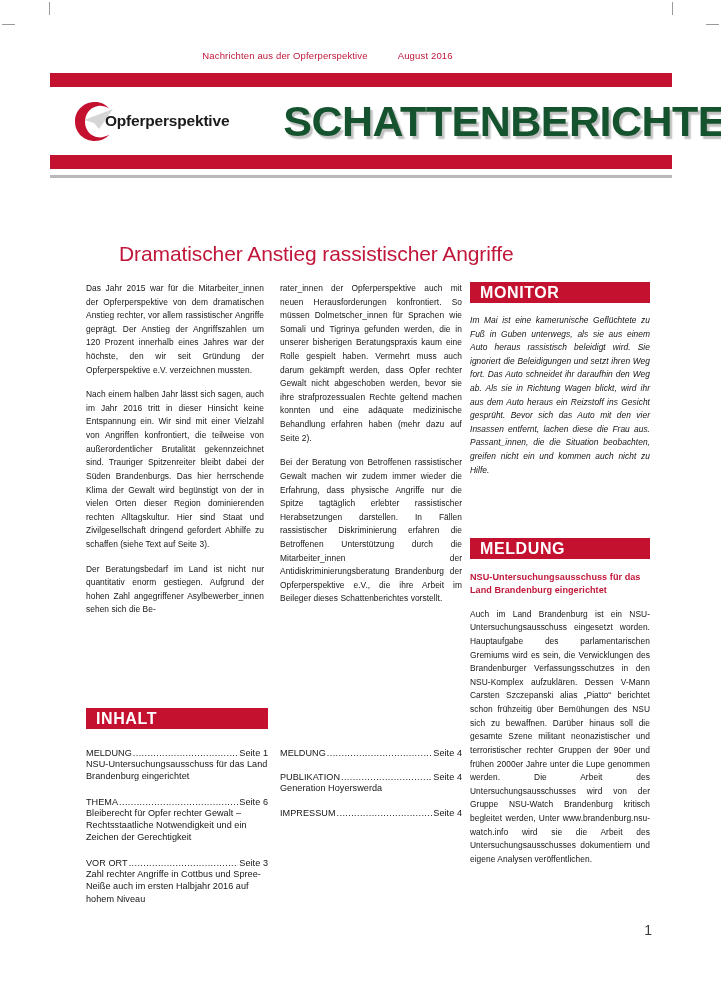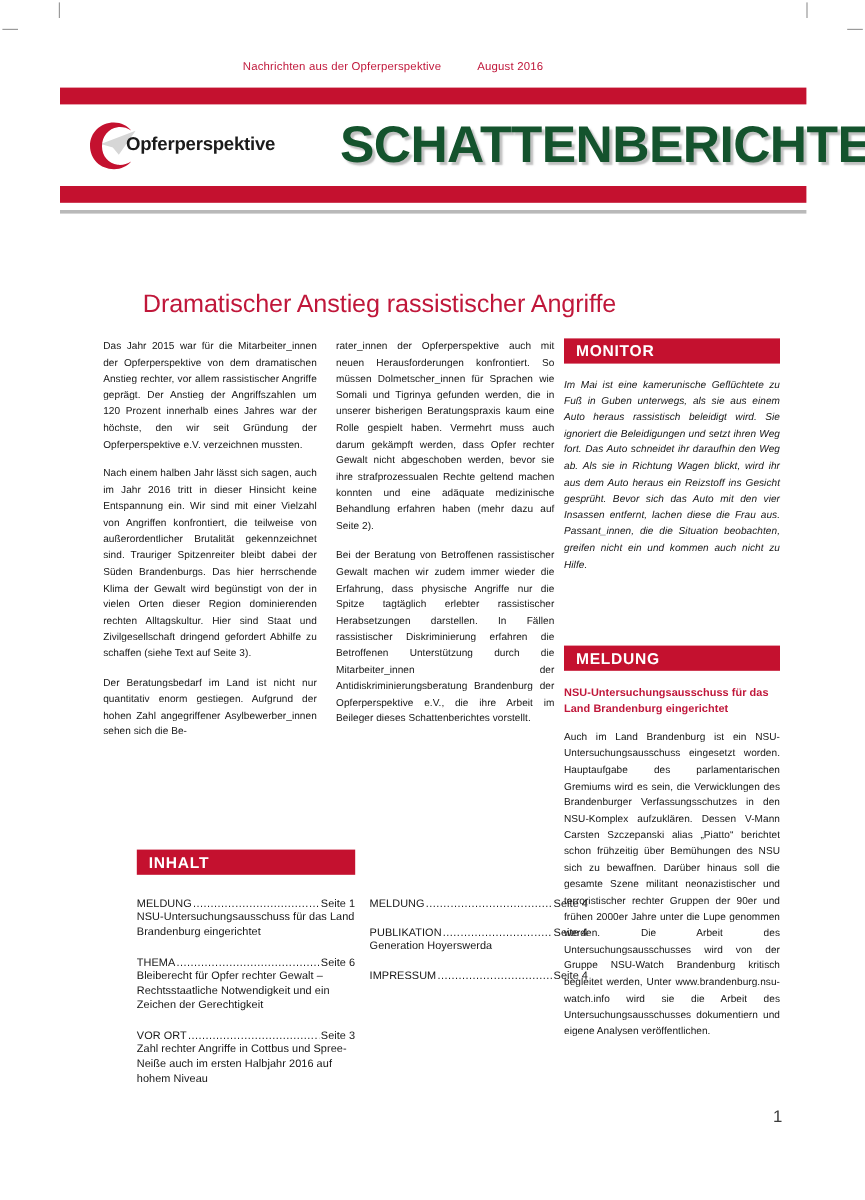--- a/index.html
+++ b/index.html
@@ -112,21 +112,21 @@
     letter-spacing: 0.05px;
     -webkit-hyphens: none; hyphens: none;
   }
   .body-p:last-child { margin-bottom: 0; }
 
   
   .sec-bar {
     background: #c4112f;
     color: #ffffff;
     font-weight: bold;
-    font-size: 13px;
+    font-size: 16px;
     letter-spacing: 0.6px;
     padding: 4px 2px 4px 10px;
     height: 21px;
     line-height: 13px;
   }
 
   .monitor-box { position: absolute; left: 470px; top: 282px; width: 180px; }
   .monitor-text {
     font-size: 8.4px;
     line-height: 1.62;
@@ -149,21 +149,21 @@
   .meldung-text {
     margin-top: 11px;
     font-size: 8.4px;
     line-height: 1.62;
     color: #151515;
     text-align: justify;
     letter-spacing: 0.05px;
   }
 
   
-  .inhalt-box { position: absolute; left: 86px; top: 708px; width: 376px; margin-left: 28px; }
+  .inhalt-box { position: absolute; left: 86px; top: 708px; width: 376px; }
   .inhalt-bar { width: 182px; }
   .toc-cols {
     display: flex;
     margin-top: 19px;
     gap: 12px;
   }
   .toc-col { width: 182px; }
   .toc-entry { margin-bottom: 14px; }
   .toc-entry:last-child { margin-bottom: 0; }
   .toc-line {

